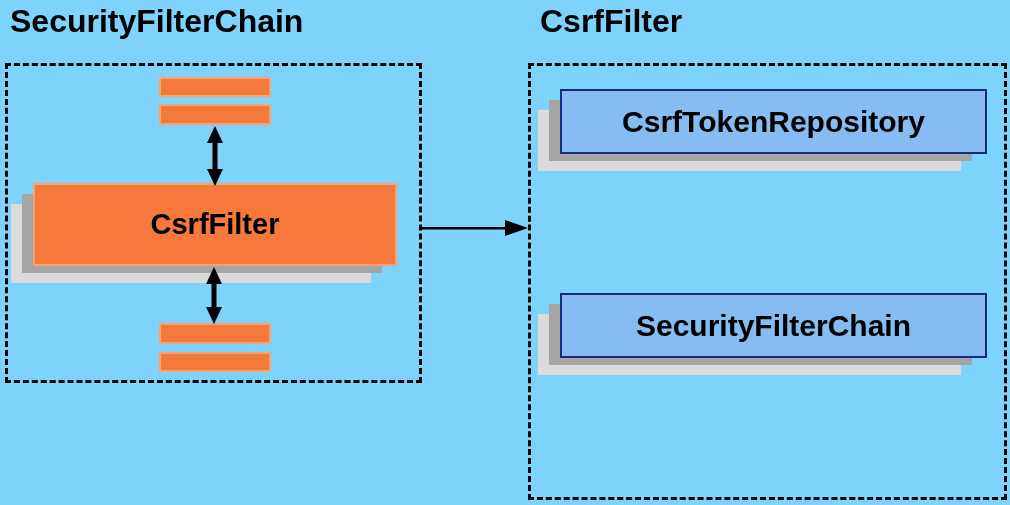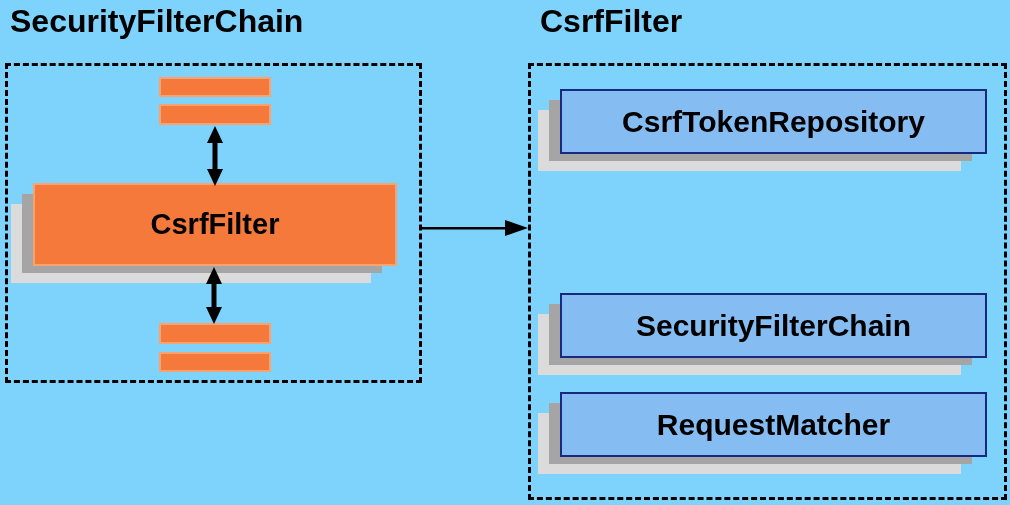--- a/index.html
+++ b/index.html
@@ -116,23 +116,20 @@
     <div class="filter-bar b4"></div>
   </div>
 
   <div class="dashed-box right">
     <div class="shadowed blue-box c0">
       <span>CsrfTokenRepository</span>
     </div>
     <div class="shadowed blue-box c2">
       <span>SecurityFilterChain</span>
     </div>
-    <div class="shadowed blue-box c3">
-      <span>RequestMatcher</span>
-    </div>
   </div>
 
   <svg class="arrows-layer" viewBox="0 0 1010 505" xmlns="http://www.w3.org/2000/svg">
 
     <g fill="#000">
       <rect x="212.5" y="139" width="5" height="34"></rect>
       <polygon points="215,126 207,143 223,143"></polygon>
       <polygon points="215,186 207,169 223,169"></polygon>
     </g>
 

